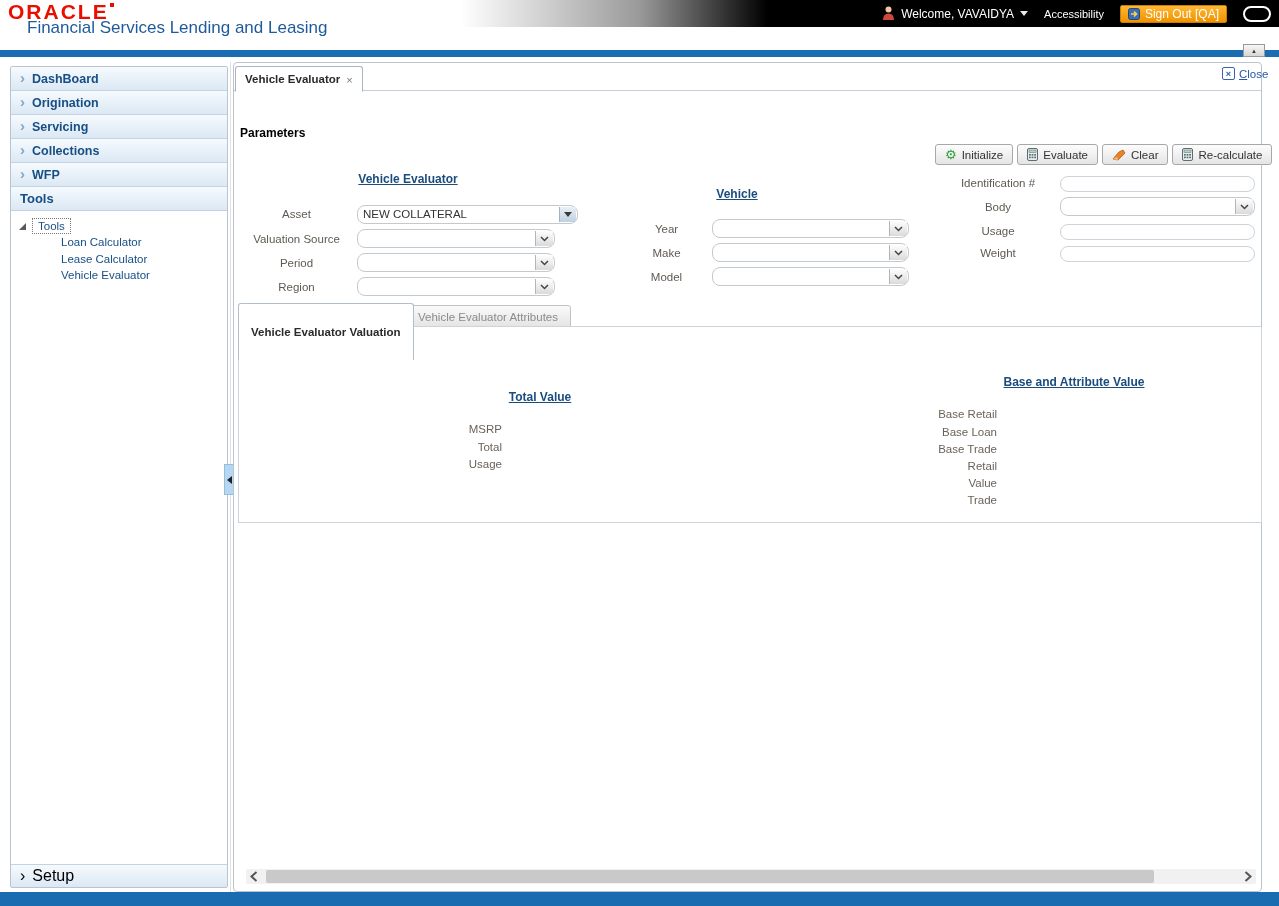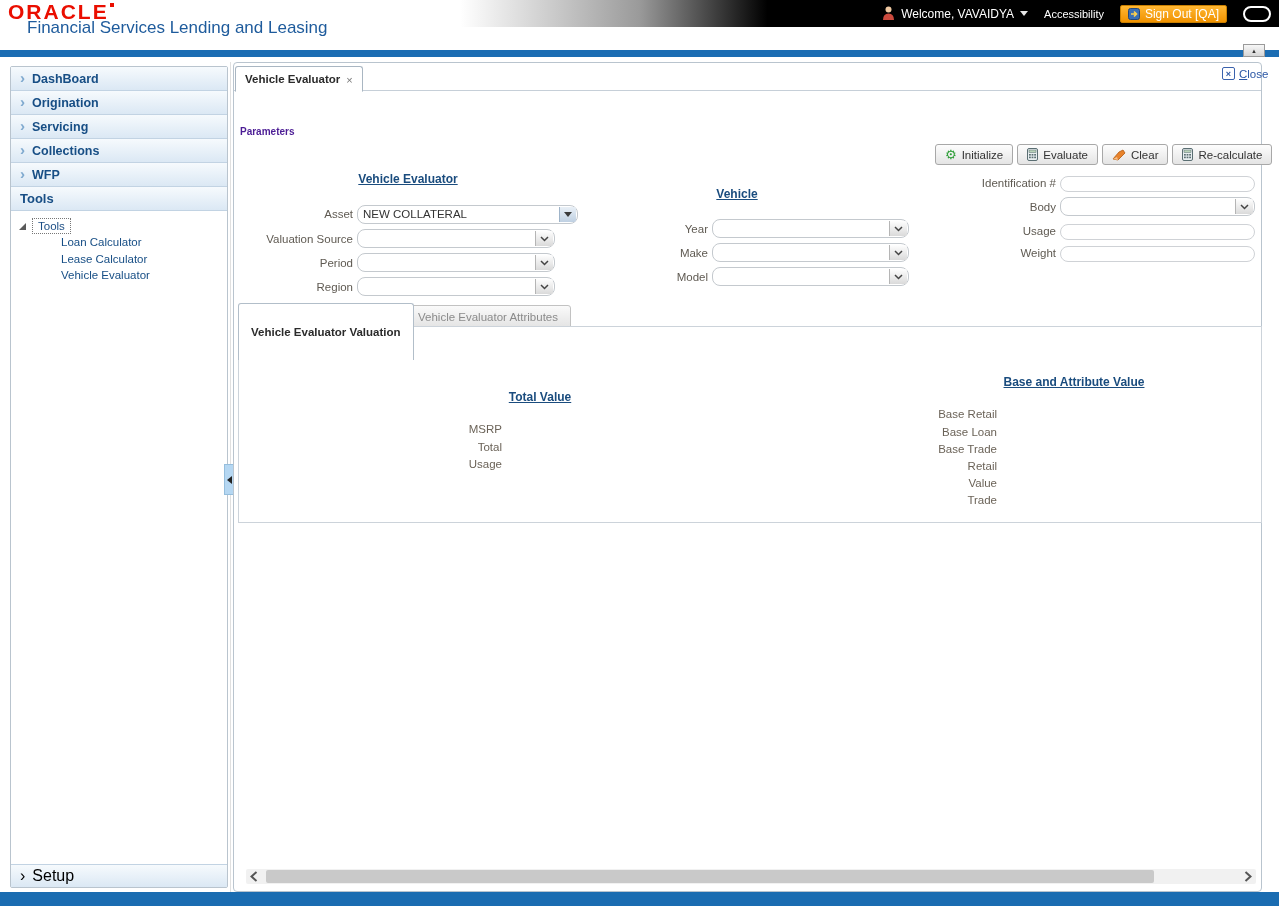--- a/index.html
+++ b/index.html
@@ -54,23 +54,23 @@
     border-radius:3px 3px 0 0;display:flex;align-items:center;gap:6px;padding:0 9px;z-index:3;cursor:pointer}
   .main-tab .ttl{font-size:11.5px;font-weight:bold;color:#2b2b2b}
   .main-tab .tclose{font-size:11px;color:#777;cursor:pointer;margin-top:2px}
   .tabstrip-line{left:234px;top:90px;width:1027px;height:1px;background:#c6cfd8;z-index:2}
   .close-ctl{left:1222px;top:67px;display:flex;align-items:center;gap:4px;cursor:pointer}
   .close-icon{width:13px;height:13px;background:#fff;border:1px solid #3a62ad;border-radius:2px;
     display:flex;align-items:center;justify-content:center;font-size:9px;font-weight:bold;color:#2b57a5;box-sizing:border-box}
   .close-label{font-size:11.5px;color:#2b57a5;display:inline-block}
   .close-label::first-letter{text-decoration:underline}
 
-  .hdr-lg{font-size:10px;font-weight:bold;color:#4c1d95}
+  .hdr-lg{font-size:12px;font-weight:bold;color:#000000}
   .hdr-sm{font-size:12px;font-weight:bold;color:#1a4c7e;text-decoration:underline;text-align:center}
-  .lbl{font-size:11.5px;color:#5f5a52;text-align:right}
+  .lbl{font-size:11.5px;color:#5f5a52;text-align:center}
   .vlbl{font-size:11.5px;color:#6b6358;text-align:right}
 
   .btnrow{left:935px;top:144px;display:flex;gap:4px}
   .tbtn{display:flex;align-items:center;gap:5px;height:21px;padding:0 9px;box-sizing:border-box;
     background:linear-gradient(#fdfdfd,#e4e4e4);border:1px solid #a8a8a8;border-radius:3px;
     font-size:11.5px;color:#333;cursor:pointer}
   .gear{color:#2e9e38;font-size:13px;line-height:1}
 
   .dd{background:#fff;border:1px solid #c4c9ce;border-radius:8px;box-sizing:border-box}
   .dd .val{font-size:11.5px;color:#333;line-height:17px;padding-left:5px;overflow:hidden;white-space:nowrap}

